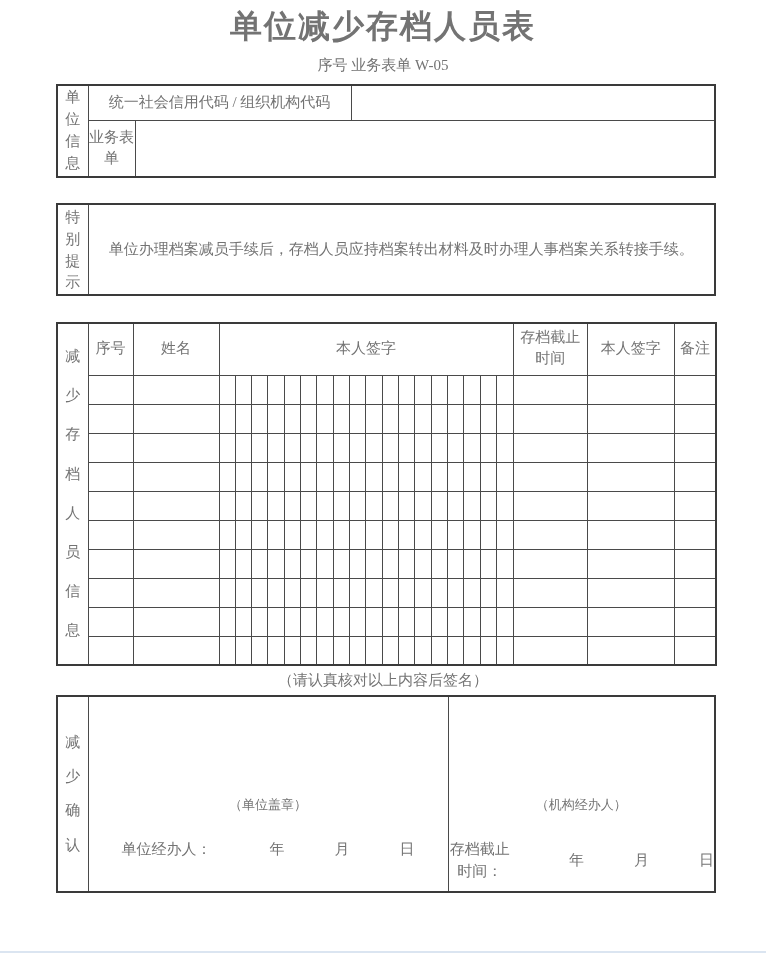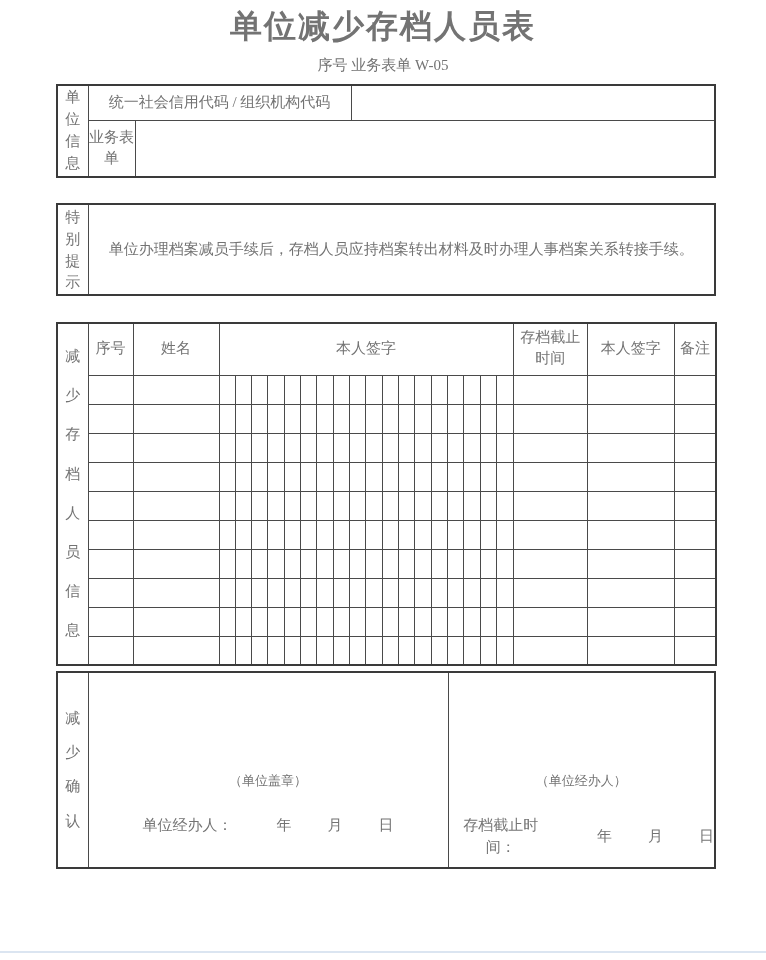--- a/index.html
+++ b/index.html
@@ -82,21 +82,21 @@
   .confirm td { height: 196px; }
   .confirm .vlabel { height: 150px; }
   .confirm-cell { position: relative; height: 192px; width: 100%; }
   .stamp-line {
     position: absolute; top: 98px; left: 0; width: 100%;
     text-align: center; font-size: 13px;
   }
   .agent-line {
     position: absolute; top: 141px; left: 0; width: 100%;
     display: flex; justify-content: center; align-items: center;
-    gap: 36px; font-size: 15px;
+    gap: 50px; font-size: 15px;
   }
   .agent-line .agent-label { margin-right: 8px; }
   .bottom-rule {
     position: absolute; left: 0; bottom: 7px;
     width: 100%; height: 2px;
   }
 </style>
 </head>
 <body>
 
@@ -446,20 +446,21 @@
           <td></td>
           <td></td>
           <td></td>
           <td></td>
           <td></td>
           <td></td>
         </tr>
       </tbody>
   </table>
 
+  <div class="sign-note">（请认真核对以上内容后签名）</div>
 
   <table class="tbl confirm">
     <colgroup>
       <col style="width:31px">
         <col style="width:360px">
         <col style="width:267px">
     </colgroup>
     <tbody>
       <tr>
         <td>
@@ -476,21 +477,21 @@
             <div class="agent-line">
               <span class="agent-label">单位经办人：</span>
               <span>年</span>
               <span>月</span>
               <span>日</span>
             </div>
           </div>
         </td>
         <td>
           <div class="confirm-cell">
-            <div class="stamp-line">（单位经办人）</div>
+            <div class="stamp-line">（机构经办人）</div>
             <div class="agent-line">
               <span class="agent-label">存档截止时间：</span>
               <span>年</span>
               <span>月</span>
               <span>日</span>
             </div>
           </div>
         </td>
       </tr>
     </tbody>

